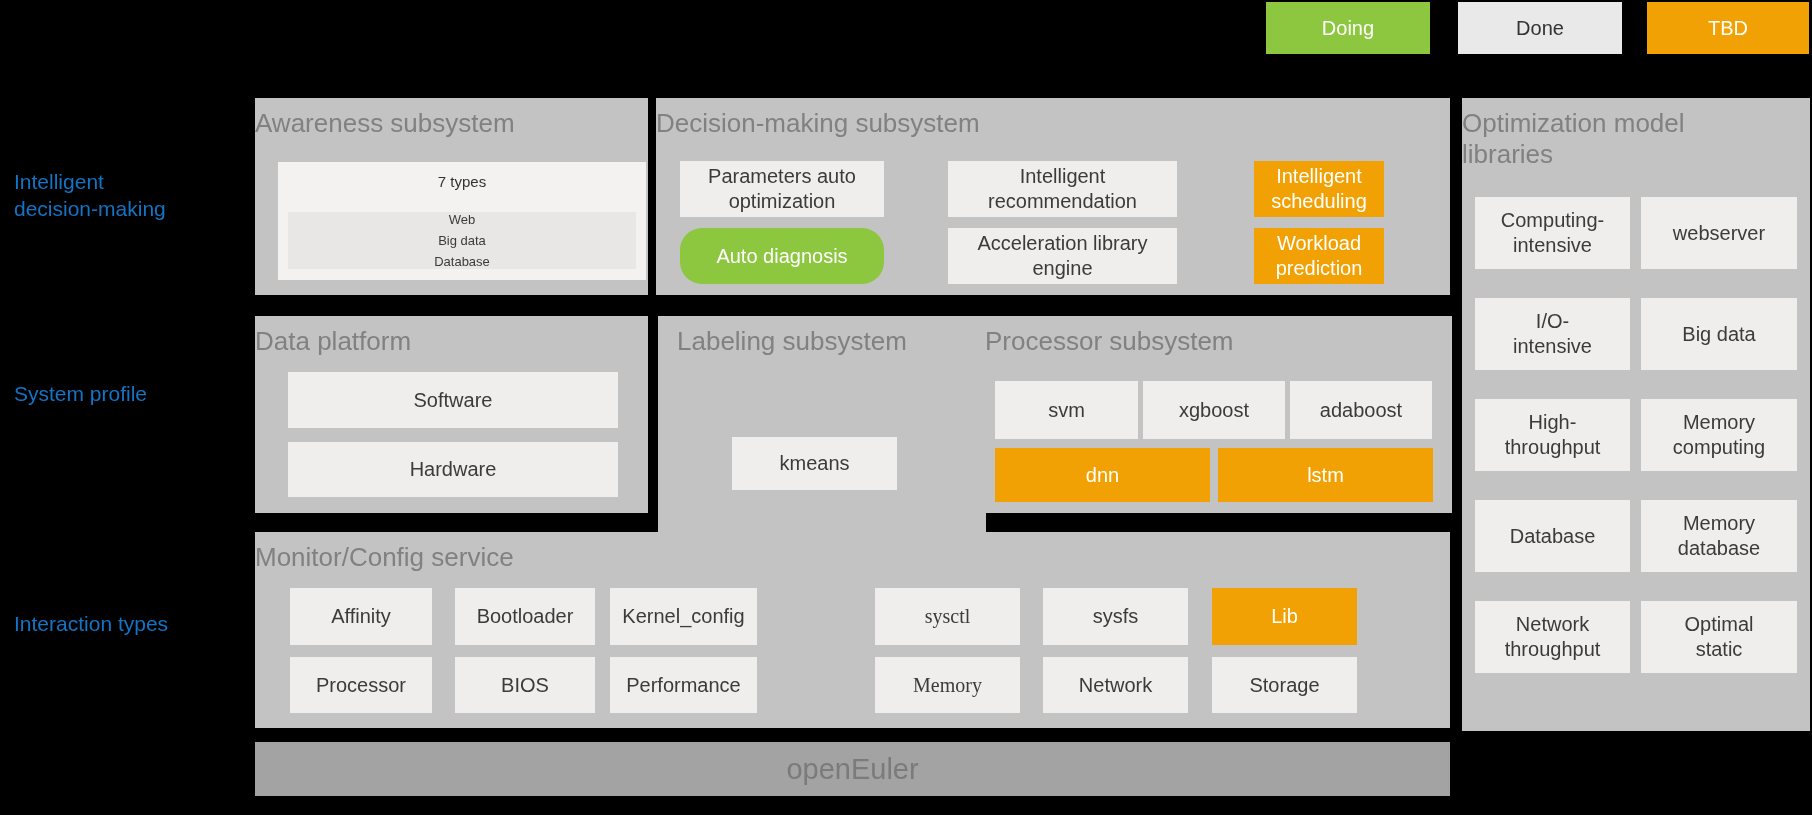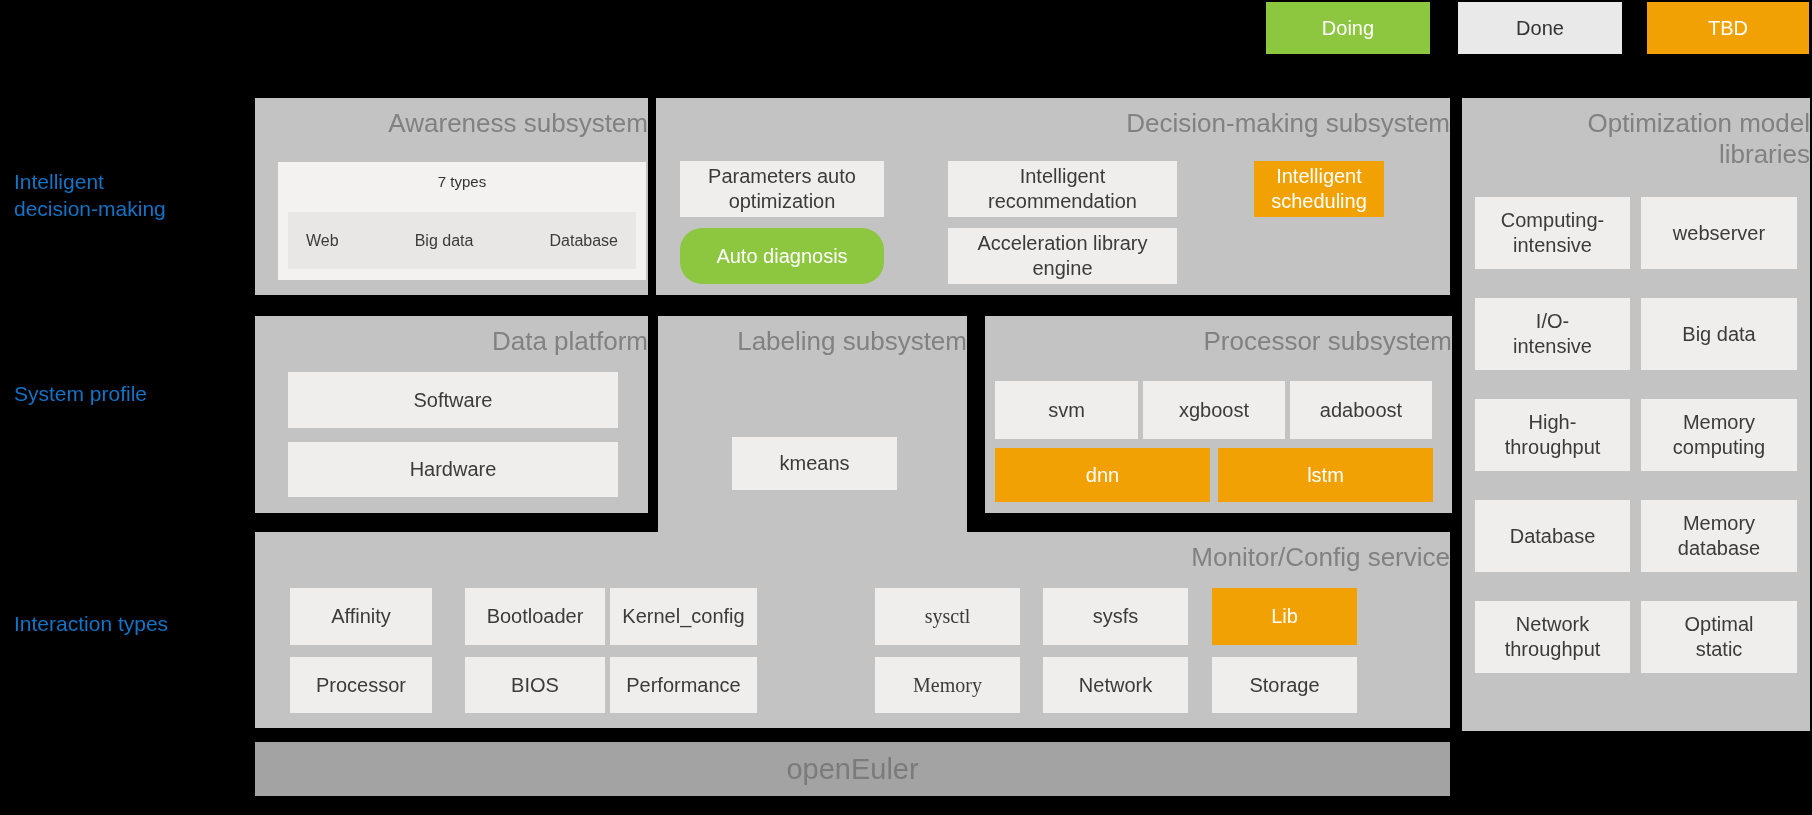--- a/index.html
+++ b/index.html
@@ -22,47 +22,47 @@
     position:absolute; left:14px; color:#1373c4; font-size:21px;
     line-height:1.3; white-space:pre-line;
   }
   .rl-1 { top:168px; }
   .rl-2 { top:380px; }
   .rl-3 { top:610px; }
 
   
   .section { position:absolute; background:#c3c3c3; }
   .sec-title {
-    color:#818181; font-size:26px; text-align:right; padding-top:10px;
+    color:#818181; font-size:26px; text-align:left; padding-top:10px;
     line-height:1.2; white-space:pre-line;
   }
   .sec-awareness { left:255px;  top:98px;  width:393px;  height:197px; }
   .sec-decision  { left:656px;  top:98px;  width:794px;  height:197px; }
   .sec-libs      { left:1462px; top:98px;  width:348px;  height:633px; }
   .sec-data      { left:255px;  top:316px; width:393px;  height:197px; }
-  .sec-labeling  { left:658px;  top:316px; width:309px;  height:232px; }
+  .sec-labeling  { left:658px;  top:316px; width:309px;  height:232px;padding-left:19px; }
   .sec-learning  { left:985px;  top:316px; width:467px;  height:197px; }
   .sec-monitor   { left:255px;  top:532px; width:1195px; height:196px; }
 
   
   .box {
     position:absolute; display:flex; align-items:center; justify-content:center;
     text-align:center; background:#efeeed; color:#3b3b3b; font-size:20px;
     line-height:1.25; white-space:pre-line;
   }
   .box.doing { background:#8dc63f; color:#ffffff;border-radius:22px; }
   .box.tbd   { background:#f2a104; color:#ffffff; }
 
   
   .aw-panel { position:absolute; left:23px; top:64px; width:368px; height:118px; background:#f3f2f1; }
   .aw-summary { text-align:center; font-size:15px; color:#333333; padding-top:11px; }
   .aw-strip {
     position:absolute; left:10px; top:50px; width:348px; height:57px; background:#e8e7e5;
     display:flex; align-items:center; justify-content:space-between;
-    padding:0 18px; box-sizing:border-box; font-size:16px; color:#3b3b3b;
+    padding:0 18px; box-sizing:border-box; font-size:13px; color:#3b3b3b;flex-direction:column;
   }
 
   
   .d0 { left:24px;  top:63px;  width:204px; height:56px; }
   .d1 { left:292px; top:63px;  width:229px; height:56px; }
   .d2 { left:598px; top:63px;  width:130px; height:56px; }
   .d3 { left:24px;  top:130px; width:204px; height:56px; }
   .d4 { left:292px; top:130px; width:229px; height:56px; }
   .d5 { left:598px; top:130px; width:130px; height:56px; }
 
@@ -86,21 +86,21 @@
 
   
   .ln0 { left:10px;  top:65px;  width:143px; height:58px; }
   .ln1 { left:158px; top:65px;  width:142px; height:58px; }
   .ln2 { left:305px; top:65px;  width:142px; height:58px; }
   .ln3 { left:10px;  top:132px; width:215px; height:54px; }
   .ln4 { left:233px; top:132px; width:215px; height:54px; }
 
   
   .m-c1 { left:35px;  width:142px; }
-  .m-c2 { left:210px; width:140px; }
+  .m-c2 { left:200px; width:140px; }
   .m-c3 { left:355px; width:147px; }
   .m-c4 { left:620px; width:145px;font-family:Liberation Serif, serif; }
   .m-c5 { left:788px; width:145px; }
   .m-c6 { left:957px; width:145px; }
   .m-r1 { top:56px;  height:57px; }
   .m-r2 { top:125px; height:56px; }
 
   
   .platform-bar {
     position:absolute; left:255px; top:742px; width:1195px; height:54px;
@@ -138,20 +138,22 @@
     <div class="sec-title">Decision-making subsystem</div>
     <div class="box d0">Parameters auto
 optimization</div>
     <div class="box d1">Intelligent
 recommendation</div>
     <div class="box tbd d2">Intelligent
 scheduling</div>
     <div class="box doing d3">Auto diagnosis</div>
     <div class="box d4">Acceleration library
 engine</div>
+    <div class="box tbd d5">Workload
+prediction</div>
   </div>
 
   <div class="section sec-libs">
     <div class="sec-title">Optimization model
 libraries</div>
     <div class="libs-grid">
       <div class="cell">Computing-
 intensive</div>
       <div class="cell">webserver</div>
       <div class="cell">I/O-

